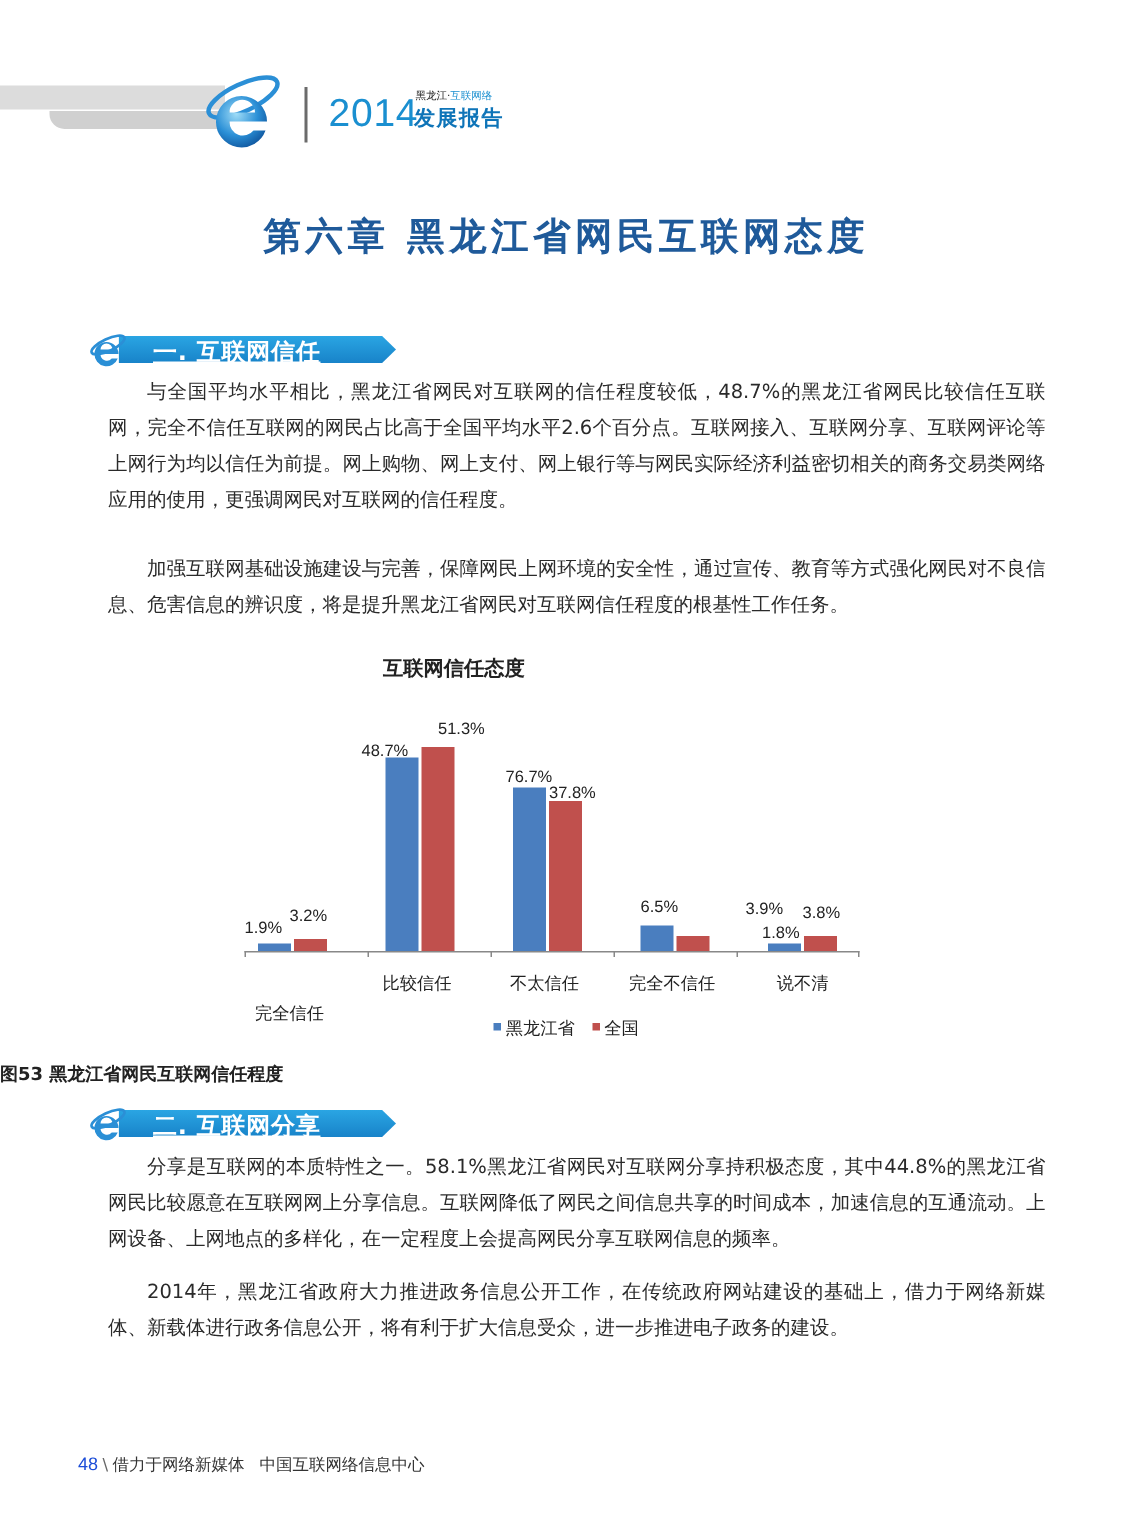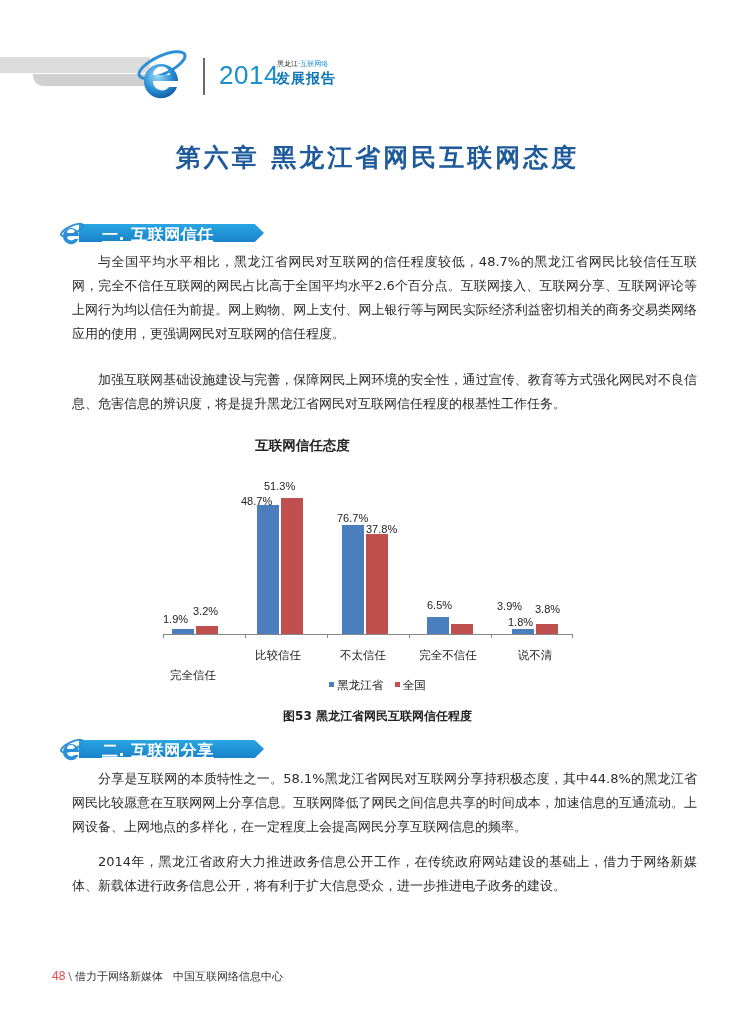--- a/index.html
+++ b/index.html
@@ -34,25 +34,25 @@
   .axis { position: absolute; left: 0; top: 164px; width: 410px; height: 1px; background: #888; }
   .tick { position: absolute; top: 164px; width: 1px; height: 4px; background: #888; }
   .bar { position: absolute; bottom: 6px; width: 22px; }
   .bar.blue { background: #4a7ebf; }
   .bar.red { background: #c0504d; }
   .vlabel { position: absolute; font-family: "Liberation Sans", sans-serif; font-size: 11px; color: #222; white-space: nowrap; }
   .cat { position: absolute; top: 648px; font-size: 11.5px; color: #222; white-space: nowrap; transform: translateX(-50%); }
   .legend { position: absolute; top: 678px; left: 0; width: 755px; text-align: center; font-size: 11.5px; color: #222; white-space: nowrap; }
   .legend .sw { display: inline-block; width: 5px; height: 5px; vertical-align: middle; margin: 0 3px 2px 0; }
   .legend .item { margin: 0 4px; }
-  .fig-caption { position: absolute; top: 708px; left: 0; width: 755px; text-align: center; font-size: 12px; font-weight: bold; color: #222; }
+  .fig-caption { position: absolute; top: 708px; left: 0; width: 755px; font-size: 12px; font-weight: bold; color: #222; }
 
   
   .footer { position: absolute; left: 52px; top: 969px; font-size: 11px; color: #333; white-space: nowrap; }
-  .footer .pg { color: #ef4444; font-family: "Liberation Sans", sans-serif; font-size: 12px; }
+  .footer .pg { color: #1d4ed8; font-family: "Liberation Sans", sans-serif; font-size: 12px; }
   .footer .sep { color: #666; margin: 0 3px; }
   .footer .org2 { margin-left: 10px; }
 </style>
 </head>
 <body>
 
 <div class="hdr-bar1"></div>
 <div class="hdr-bar2"></div>
 <svg class="hdr-logo" viewBox="0 0 56 60">
   <defs>
@@ -94,21 +94,21 @@
   <div class="tick" style="left:409px;"></div>
 
   <div class="bar blue" style="left:9px;height:5px;"></div>
   <div class="bar red" style="left:33px;height:8px;"></div>
   <div class="vlabel" style="left:0px;top:143px;">1.9%</div>
   <div class="vlabel" style="left:30px;top:135px;">3.2%</div>
 
   <div class="bar blue" style="left:94px;height:129px;"></div>
   <div class="bar red" style="left:118px;height:136px;"></div>
   <div class="vlabel" style="left:78px;top:25px;">48.7%</div>
-  <div class="vlabel" style="left:101px;top:10px;">51.3%</div>
+  <div class="vlabel" style="left:129px;top:10px;">51.3%</div>
 
   <div class="bar blue" style="left:179px;height:109px;"></div>
   <div class="bar red" style="left:203px;height:100px;"></div>
   <div class="vlabel" style="left:174px;top:42px;">76.7%</div>
   <div class="vlabel" style="left:203px;top:53px;">37.8%</div>
 
   <div class="bar blue" style="left:264px;height:17px;"></div>
   <div class="bar red" style="left:288px;height:10px;"></div>
   <div class="vlabel" style="left:264px;top:129px;">6.5%</div>
   <div class="vlabel" style="left:290px;top:130px;margin-left:44px;">3.9%</div>

